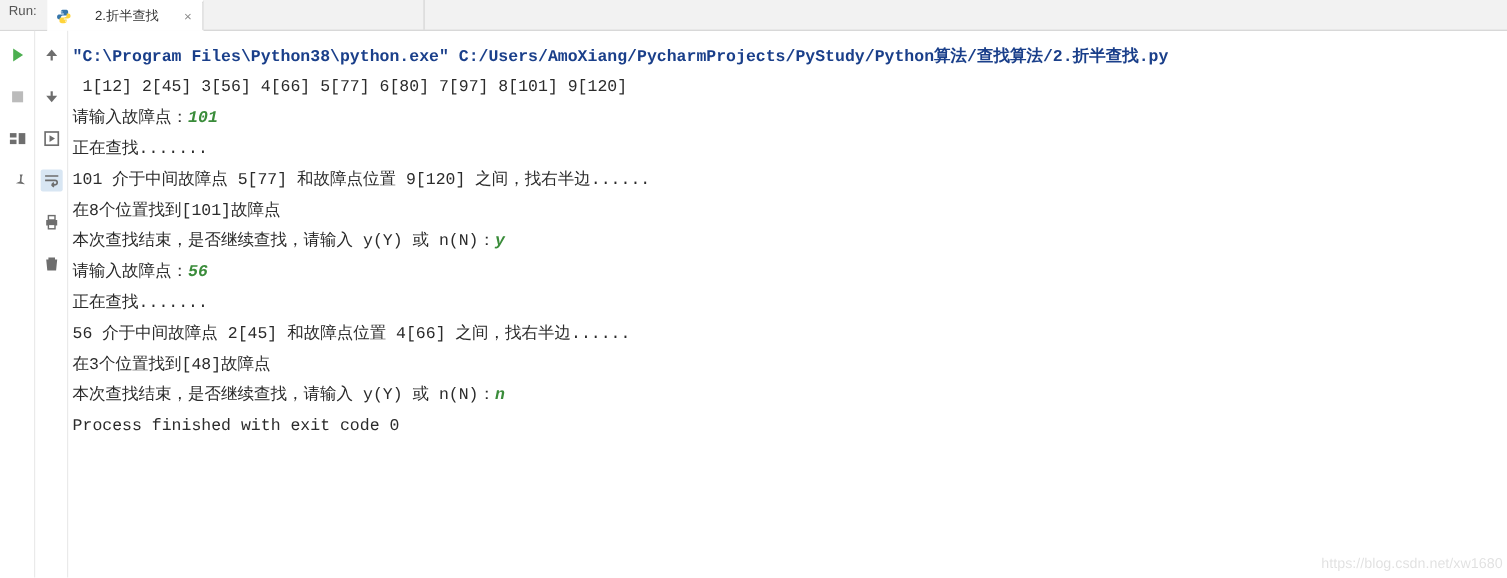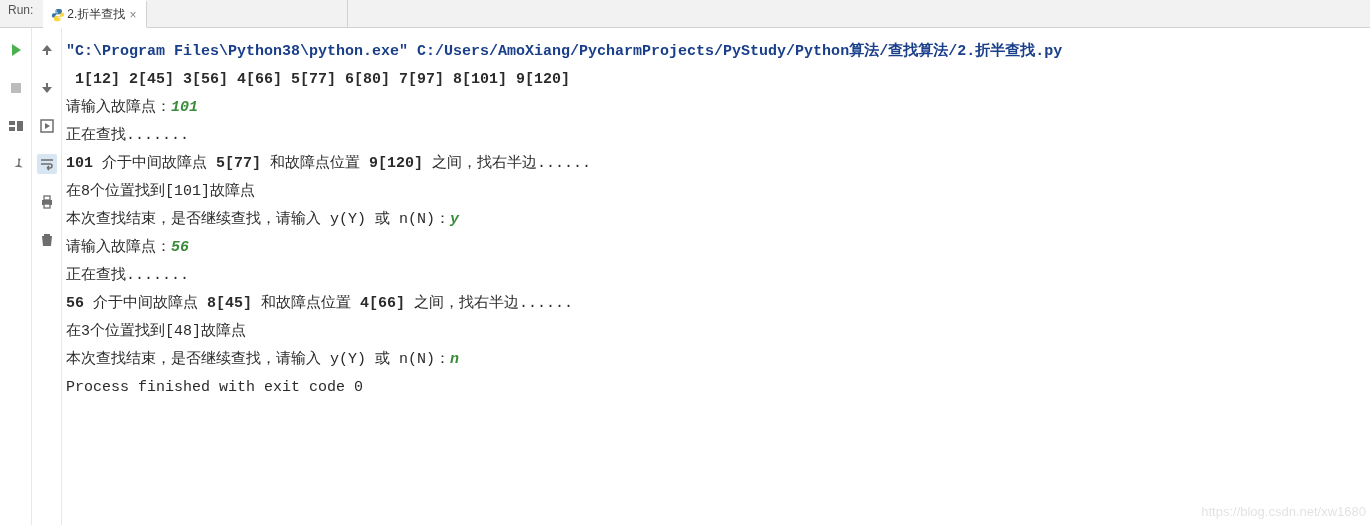--- a/index.html
+++ b/index.html
@@ -22,21 +22,21 @@
     }
     .run-label {
       padding: 3px 10px 0 8px;
       font-size: 12px;
       color: #555;
       background: #f2f2f2;
     }
     .tab {
       display: flex;
       align-items: center;
-      gap: 2px;
+      gap: 21px;
       padding: 0 8px;
       background: #fff;
       border-right: 1px solid #d1d1d1;
       border-top: 2px solid transparent;
       font-size: 12px;
       cursor: pointer;
     }
     .tab.active { border-bottom: 1px solid #fff; margin-bottom: -1px; }
     .py-icon {
       width: 14px; height: 14px;
@@ -78,21 +78,21 @@
       flex: 1;
       padding: 10px 6px 10px 4px;
       font-family: "Consolas", "Courier New", monospace;
       font-size: 15px;
       line-height: 28px;
       color: #2b2b2b;
       overflow: auto;
     }
     .console .line { white-space: pre; }
     .cmd-path { color: #1a3f8a; font-weight: bold; }
-    .bold { font-weight: bold; }
+    .bold { font-weight: normal; }
     .user-input { color: #3a8c3a; font-style: italic; font-weight: bold; }
     .watermark {
       position: absolute;
       bottom: 6px;
       right: 4px;
       font-size: 13px;
       color: rgba(0,0,0,0.12);
       font-family: Arial, sans-serif;
       pointer-events: none;
     }
@@ -183,21 +183,21 @@
     <div class="line cmd-path">"C:\Program Files\Python38\python.exe" C:/Users/AmoXiang/PycharmProjects/PyStudy/Python算法/查找算法/2.折半查找.py</div>
     <div id="console-lines">
         <div class="line"><span class="bold"> 1[12] 2[45] 3[56] 4[66] 5[77] 6[80] 7[97] 8[101] 9[120]</span></div>
         <div class="line"><span>请输入故障点：</span><span class="user-input">101</span></div>
         <div class="line"><span>正在查找.......</span></div>
         <div class="line"><span class="bold">101</span><span> 介于中间故障点 </span><span class="bold">5[77]</span><span> 和故障点位置 </span><span class="bold">9[120]</span><span> 之间，找右半边......</span></div>
         <div class="line"><span>在8个位置找到[101]故障点</span></div>
         <div class="line"><span>本次查找结束，是否继续查找，请输入 y(Y) 或 n(N)：</span><span class="user-input">y</span></div>
         <div class="line"><span>请输入故障点：</span><span class="user-input">56</span></div>
         <div class="line"><span>正在查找.......</span></div>
-        <div class="line"><span class="bold">56</span><span> 介于中间故障点 </span><span class="bold">8[45]</span><span> 和故障点位置 </span><span class="bold">4[66]</span><span> 之间，找右半边......</span></div>
+        <div class="line"><span class="bold">56</span><span> 介于中间故障点 </span><span class="bold">2[45]</span><span> 和故障点位置 </span><span class="bold">4[66]</span><span> 之间，找右半边......</span></div>
         <div class="line"><span>在3个位置找到[48]故障点</span></div>
         <div class="line"><span>本次查找结束，是否继续查找，请输入 y(Y) 或 n(N)：</span><span class="user-input">n</span></div>
         <div class="line"><span></span></div>
         <div class="line"><span>Process finished with exit code 0</span></div>
       </div>
   </div>
 </div>
 
 <div class="watermark">https://blog.csdn.net/xw1680</div>
 

